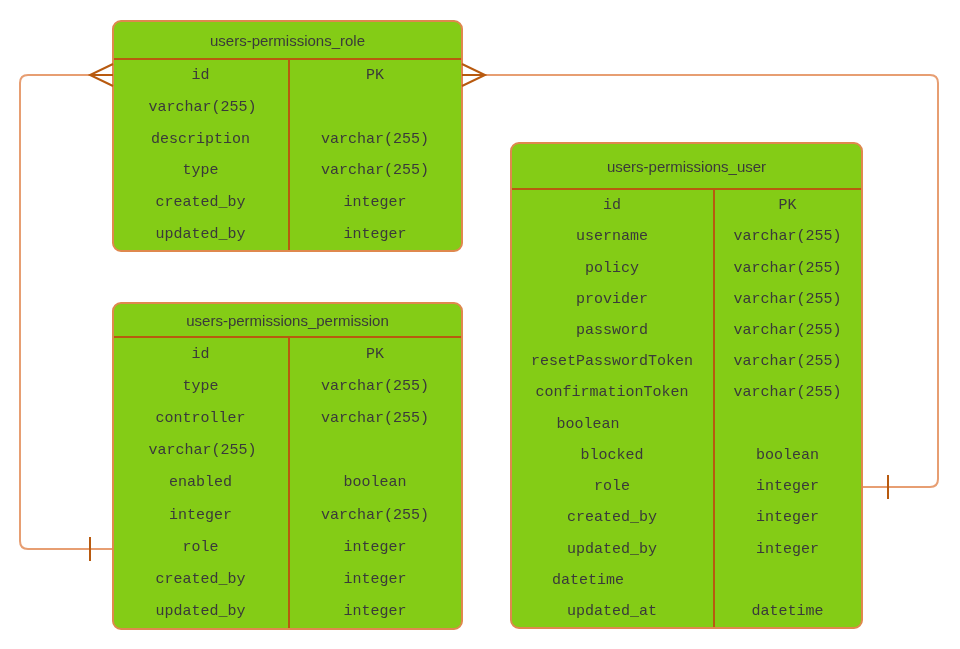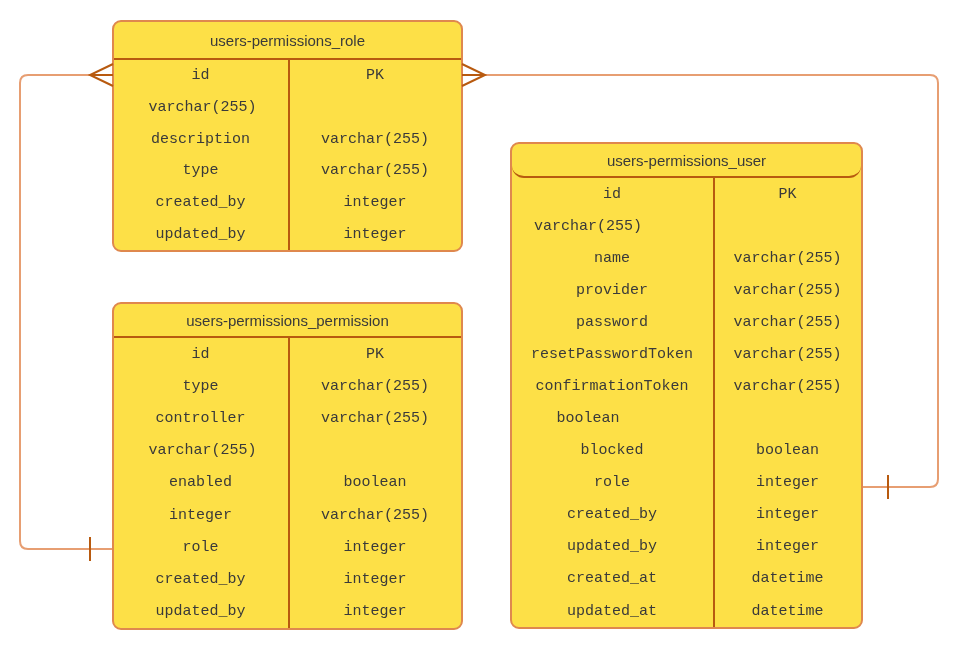--- a/index.html
+++ b/index.html
@@ -15,21 +15,21 @@
     position: relative;
     background: var(--bg);
     font-family: "Liberation Sans", sans-serif;
     color: var(--text);
     overflow: hidden;
   }
   .canvas { position: absolute; inset: 0; width: 960px; height: 649px; }
 
   .entity {
     position: absolute;
-    background: #fde047;
+    background: #84cc16;
     border: 2px solid var(--table-border);
     border-radius: 9px;
     display: flex;
     flex-direction: column;
     z-index: 1;
   }
   .entity .thead {
     flex: 0 0 auto;
     display: flex;
     align-items: center;
@@ -72,21 +72,21 @@
   #table-role .cell.field { width: 174px; }
   #table-role .cell.type  { width: 173px; margin-left: 2px; }
 
   #table-permission { left: 112px; top: 302px; width: 351px; height: 328px; }
   #table-permission .thead { height: 34px; text-align: right; }
   #table-permission .col-divider { left: 174px; }
   #table-permission .cell.field { width: 174px; }
   #table-permission .cell.type  { width: 173px; margin-left: 2px; }
 
   #table-user { left: 510px; top: 142px; width: 353px; height: 487px; }
-  #table-user .thead { height: 34px; border-radius: 12px; }
+  #table-user .thead { height: 46px; }
   #table-user .col-divider { left: 201px; }
   #table-user .cell.field { width: 201px; }
   #table-user .cell.type  { width: 148px; margin-left: 2px; }
 
   svg.wires {
     position: absolute;
     inset: 0;
     z-index: 2;
     pointer-events: none;
   }
@@ -184,24 +184,25 @@
 
   <div class="entity" id="table-user">
     <div class="thead">users-permissions_user</div>
     <div class="tbody">
       <div class="col-divider"></div>
       <div class="row">
         <div class="cell field">id</div>
         <div class="cell type">PK</div>
       </div>
       <div class="row">
-        <div class="cell type">varchar(255)</div>
-      </div>
-      <div class="row">
-        <div class="cell field">name</div>
+        <div class="cell field">username</div>
+        <div class="cell type">varchar(255)</div>
+      </div>
+      <div class="row">
+        <div class="cell field">policy</div>
         <div class="cell type">varchar(255)</div>
       </div>
       <div class="row">
         <div class="cell field">provider</div>
         <div class="cell type">varchar(255)</div>
       </div>
       <div class="row">
         <div class="cell field">password</div>
         <div class="cell type">varchar(255)</div>
       </div>
@@ -226,21 +227,20 @@
       </div>
       <div class="row">
         <div class="cell field">created_by</div>
         <div class="cell type">integer</div>
       </div>
       <div class="row">
         <div class="cell field">updated_by</div>
         <div class="cell type">integer</div>
       </div>
       <div class="row">
-        <div class="cell field">created_at</div>
         <div class="cell type">datetime</div>
       </div>
       <div class="row">
         <div class="cell field">updated_at</div>
         <div class="cell type">datetime</div>
       </div>
     </div>
   </div>
 
   <svg class="wires" width="960" height="649" viewBox="0 0 960 649">

